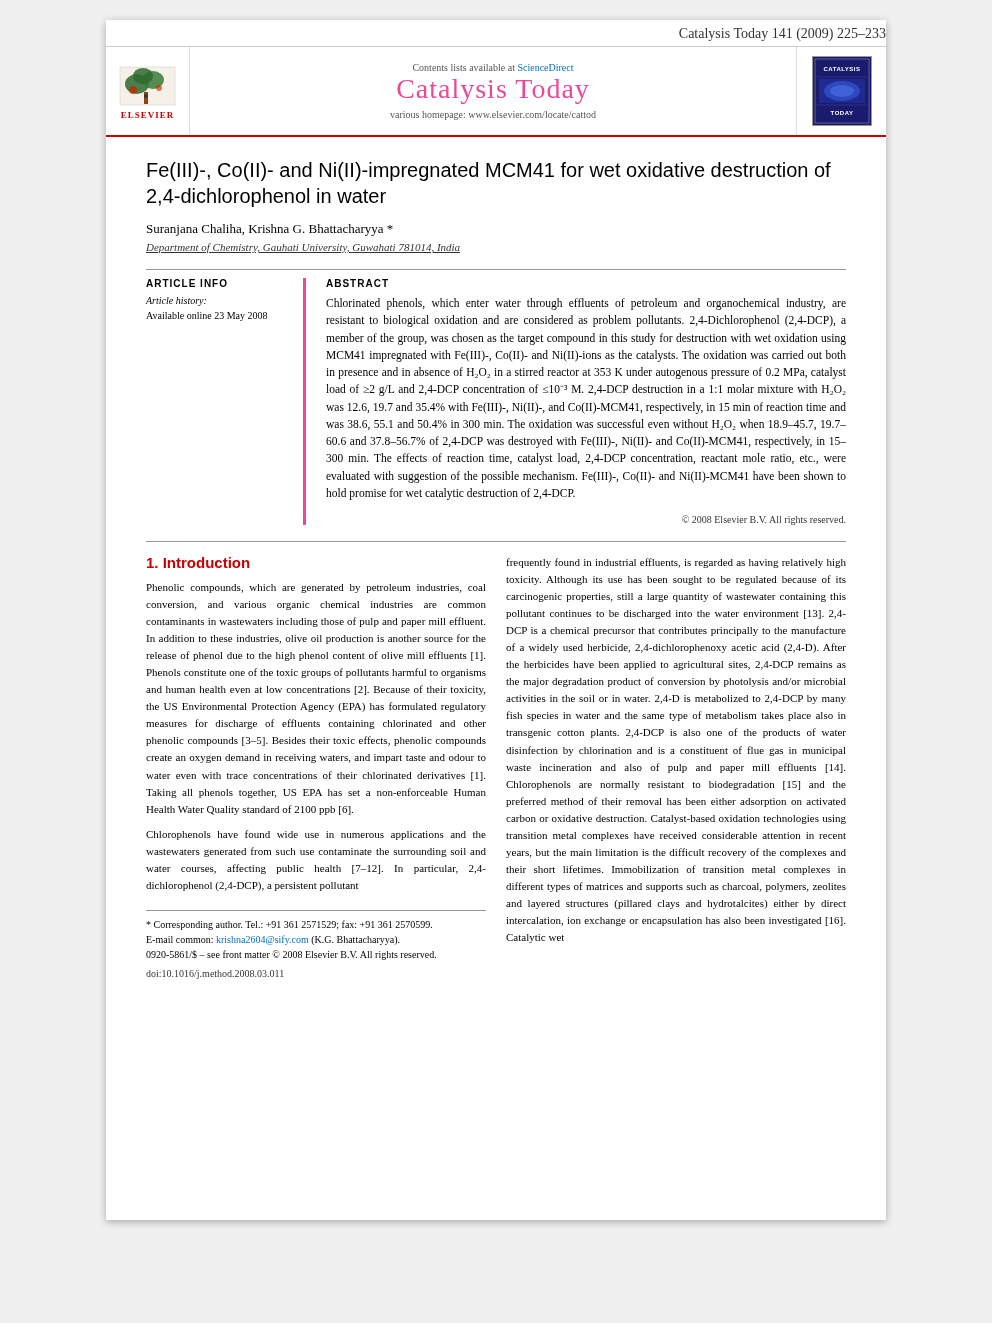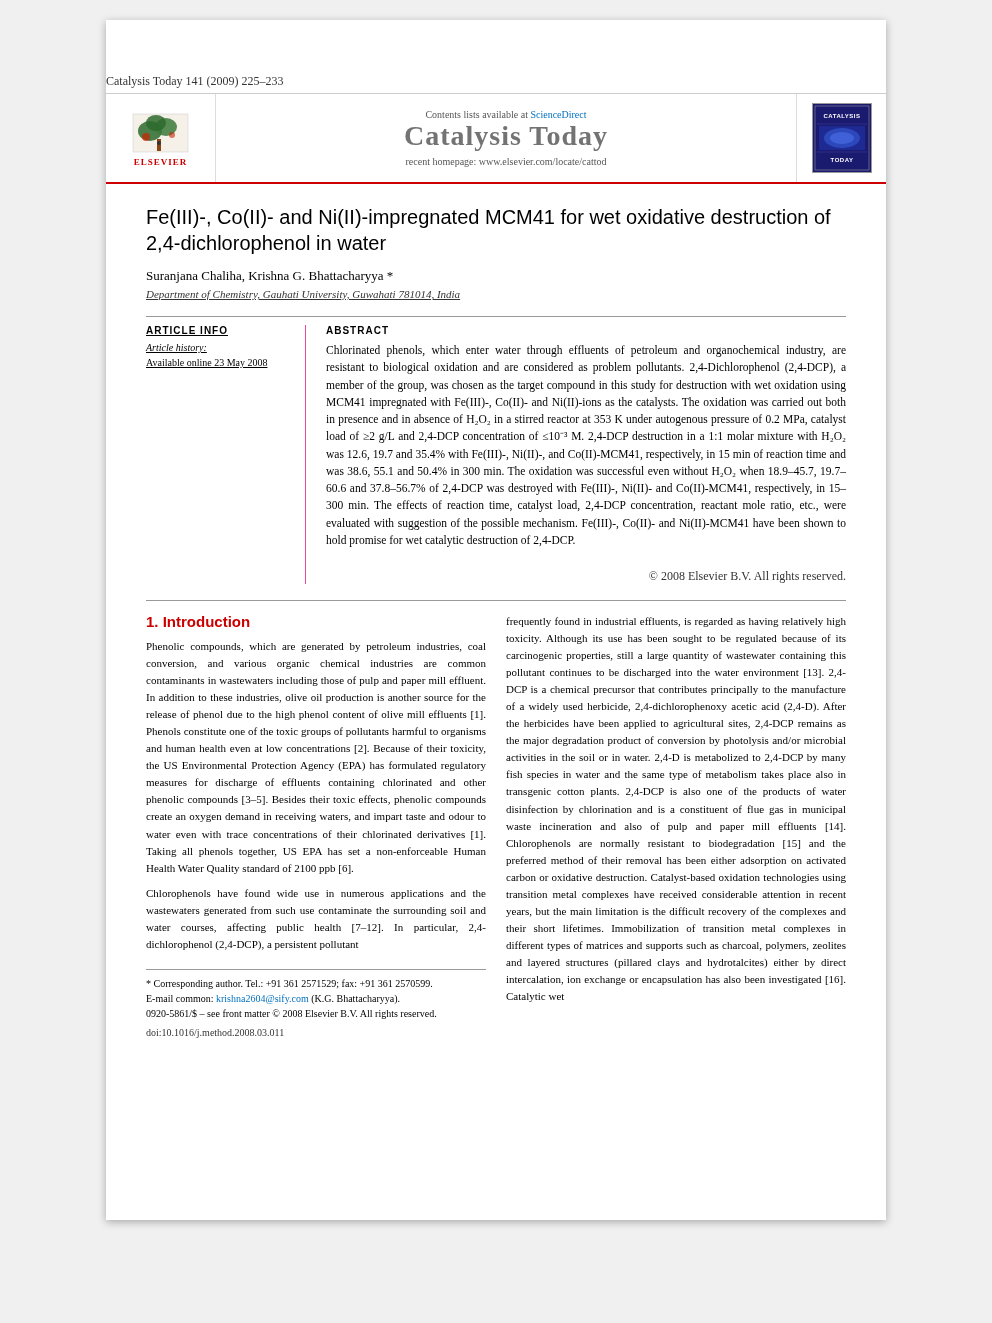--- a/index.html
+++ b/index.html
@@ -14,35 +14,34 @@
     }
     .page {
       background: #fff;
       width: 780px;
       min-height: 1200px;
       padding: 0;
       box-shadow: 0 2px 8px rgba(0,0,0,0.3);
     }
     
     .page-header {
-      text-align: left;
-      font-size: 12px;
+      text-align: right;
+      font-size: 14px;
       color: #333;
       padding: 6px 0 4px;
       border-bottom: 1px solid #ccc;
-      margin-top: 48px;
     }
     .journal-header {
       display: flex;
       align-items: stretch;
       border-bottom: 2px solid #c00;
       min-height: 90px;
     }
     .journal-logo-left {
-      width: 110px;
+      width: 84px;
       display: flex;
       flex-direction: column;
       align-items: center;
       justify-content: center;
       border-right: 1px solid #ddd;
       padding: 8px;
     }
     .elsevier-logo {
       font-size: 9px;
       color: #c00;
@@ -62,22 +61,22 @@
       font-size: 10px;
       color: #555;
     }
     .sciencedirect-link a {
       color: #0070c0;
       text-decoration: none;
     }
     .journal-title-main {
       font-size: 28px;
       font-family: 'Times New Roman', serif;
-      font-weight: bold;
-      color: #737373;
+      font-weight: normal;
+      color: #ec4899;
       letter-spacing: 1px;
       margin-bottom: 4px;
     }
     .journal-homepage {
       font-size: 10px;
       color: #555;
     }
     .journal-logo-right {
       width: 90px;
       display: flex;
@@ -132,23 +131,22 @@
       margin: 8px 0;
     }
     .two-col {
       display: flex;
       gap: 20px;
       margin-bottom: 16px;
     }
     .article-info-col {
       width: 160px;
       flex-shrink: 0;
-      border-right: 1px solid #ec4899;
+      border-right: 3px solid #ec4899;
       padding-right: 28px;
-      text-decoration: underline;
     }
     .abstract-col {
       flex: 1;
     }
     .section-label {
       font-size: 10px;
       font-weight: bold;
       letter-spacing: 1px;
       text-transform: uppercase;
       color: #000;
@@ -169,24 +167,24 @@
       color: #000;
       line-height: 1.5;
     }
     .abstract-text {
       font-size: 11.5px;
       line-height: 1.5;
       color: #000;
       text-align: justify;
     }
     .copyright-line {
-      font-size: 12px;
+      font-size: 10px;
       color: #333;
       text-align: right;
-      margin-top: 20px;
+      margin-top: 12px;
     }
     .main-section-divider {
       border: none;
       border-top: 1px solid #999;
       margin: 12px 0;
     }
     
     .body-columns {
       display: flex;
       gap: 20px;
@@ -257,21 +255,21 @@
       <div class="elsevier-logo">ELSEVIER</div>
     </div>
 
     <div class="journal-center">
       <div class="sciencedirect-link">
         <span>Contents lists available at </span>
         <a>ScienceDirect</a>
       </div>
       <div class="journal-title-main">Catalysis Today</div>
       <div class="journal-homepage">
-        <span>recent homepage: </span>
+        <span>various homepage: </span>
         <span>www.elsevier.com/locate/cattod</span>
       </div>
     </div>
 
     <div class="journal-logo-right">
       <div class="catalysis-badge">
         <svg width="58" height="68" viewBox="0 0 58 68">
           <rect width="58" height="68" fill="#1a1a6e"></rect>
           <rect x="2" y="2" width="54" height="64" fill="none" stroke="#aaa" stroke-width="0.5"></rect>
 

